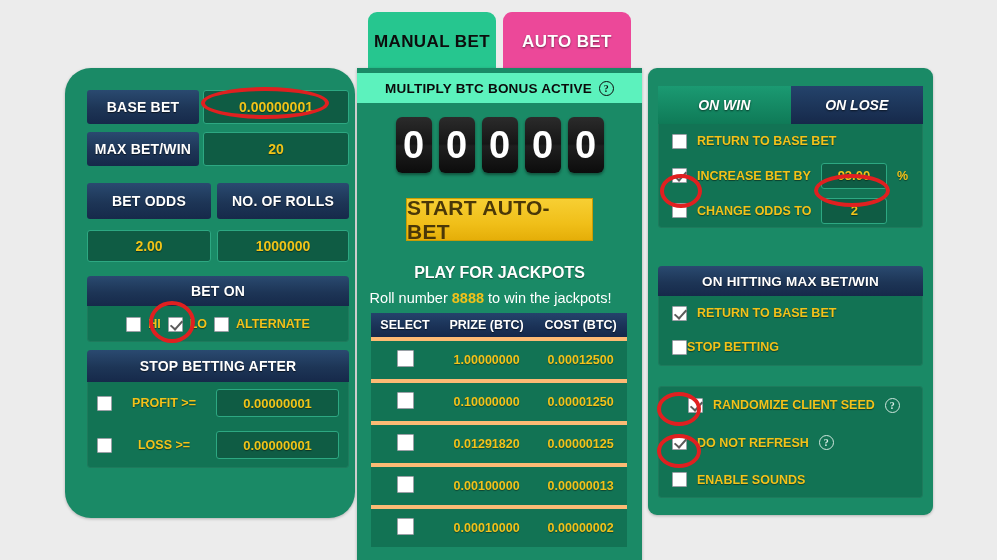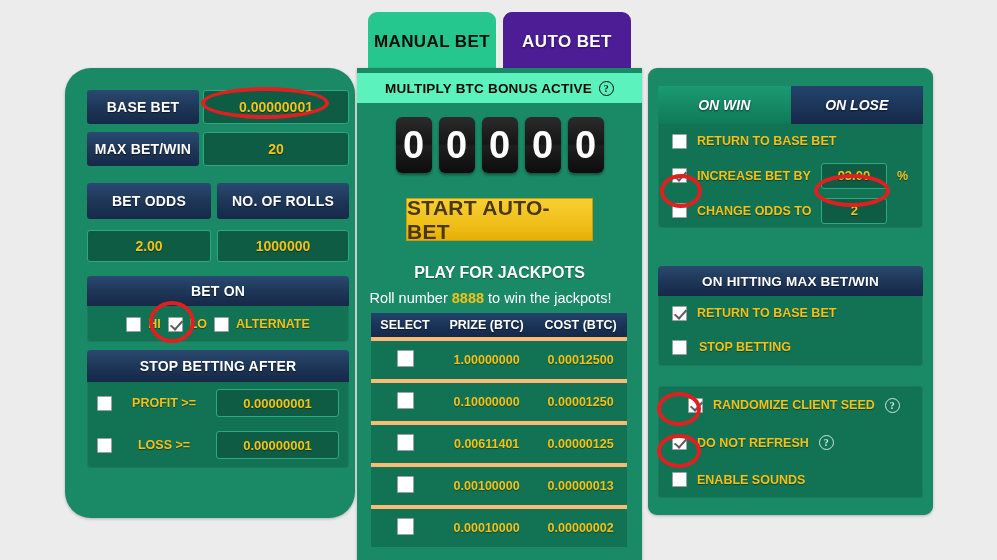--- a/index.html
+++ b/index.html
@@ -80,21 +80,21 @@
   
   .tab {
     position: absolute;
     border-radius: 9px 9px 0 0;
     display: flex; align-items: center; justify-content: center;
     font-weight: bold; font-size: 17px; letter-spacing: .4px;
   }
   #tab-manual { left: 368px; top: 12px; width: 128px; height: 60px;
     background: #26c68f; color: #0d0d0d; }
   #tab-auto { left: 503px; top: 12px; width: 128px; height: 60px;
-    background: #4c1d95; color: #ffffff; text-shadow: 0 1px 2px rgba(0,0,0,.5); }
+    background: #ec4899; color: #ffffff; text-shadow: 0 1px 2px rgba(0,0,0,.5); }
 
   
   #left-panel { left: 65px; top: 68px; width: 290px; height: 450px; border-radius: 26px; }
   #bonusbar {
     position: absolute; left: 357px; top: 73px; width: 285px; height: 30px;
     background: #5cf2bd; color: #0b0b0b;
     display: flex; align-items: center; justify-content: center; gap: 7px;
     font-weight: bold; font-size: 13.5px; letter-spacing: .2px;
   }
   #bonusbar .qmark { border-color: #0b0b0b; color: #0b0b0b; }
@@ -265,21 +265,21 @@
           <td>1.00000000</td>
           <td>0.00012500</td>
         </tr>
         <tr>
           <td class="sel"><span class="chk"></span></td>
           <td>0.10000000</td>
           <td>0.00001250</td>
         </tr>
         <tr>
           <td class="sel"><span class="chk"></span></td>
-          <td>0.00611401</td>
+          <td>0.01291820</td>
           <td>0.00000125</td>
         </tr>
         <tr>
           <td class="sel"><span class="chk"></span></td>
           <td>0.00100000</td>
           <td>0.00000013</td>
         </tr>
         <tr>
           <td class="sel"><span class="chk"></span></td>
           <td>0.00010000</td>
@@ -322,21 +322,21 @@
         </div>
       </div>
     </div>
 
     <div class="block" style="left:10px;top:198px;width:265px;height:100px;">
       <div class="navlabel" style="width:265px;height:30px;font-size:13.5px;border-radius:4px 4px 0 0;">ON HITTING MAX BET/WIN</div>
       <div class="rowline" style="height:34px;padding:0 14px;gap:10px;">
         <span class="chk on"></span>
         <span class="ylabel">RETURN TO BASE BET</span>
       </div>
-      <div class="rowline" style="height:34px;padding:0 14px;gap:12px;">
+      <div class="rowline" style="height:34px;padding:0 14px;gap:0;">
         <span class="chk"></span>
         <span class="ylabel">STOP BETTING</span>
       </div>
     </div>
 
     <div class="block" style="left:10px;top:318px;width:265px;height:112px;">
       <div class="rowline" style="height:38px;padding:0 30px;gap:10px;text-align:right;">
         <span class="chk on"></span>
         <span class="ylabel">RANDOMIZE CLIENT SEED</span>
         <span class="qmark">?</span>

